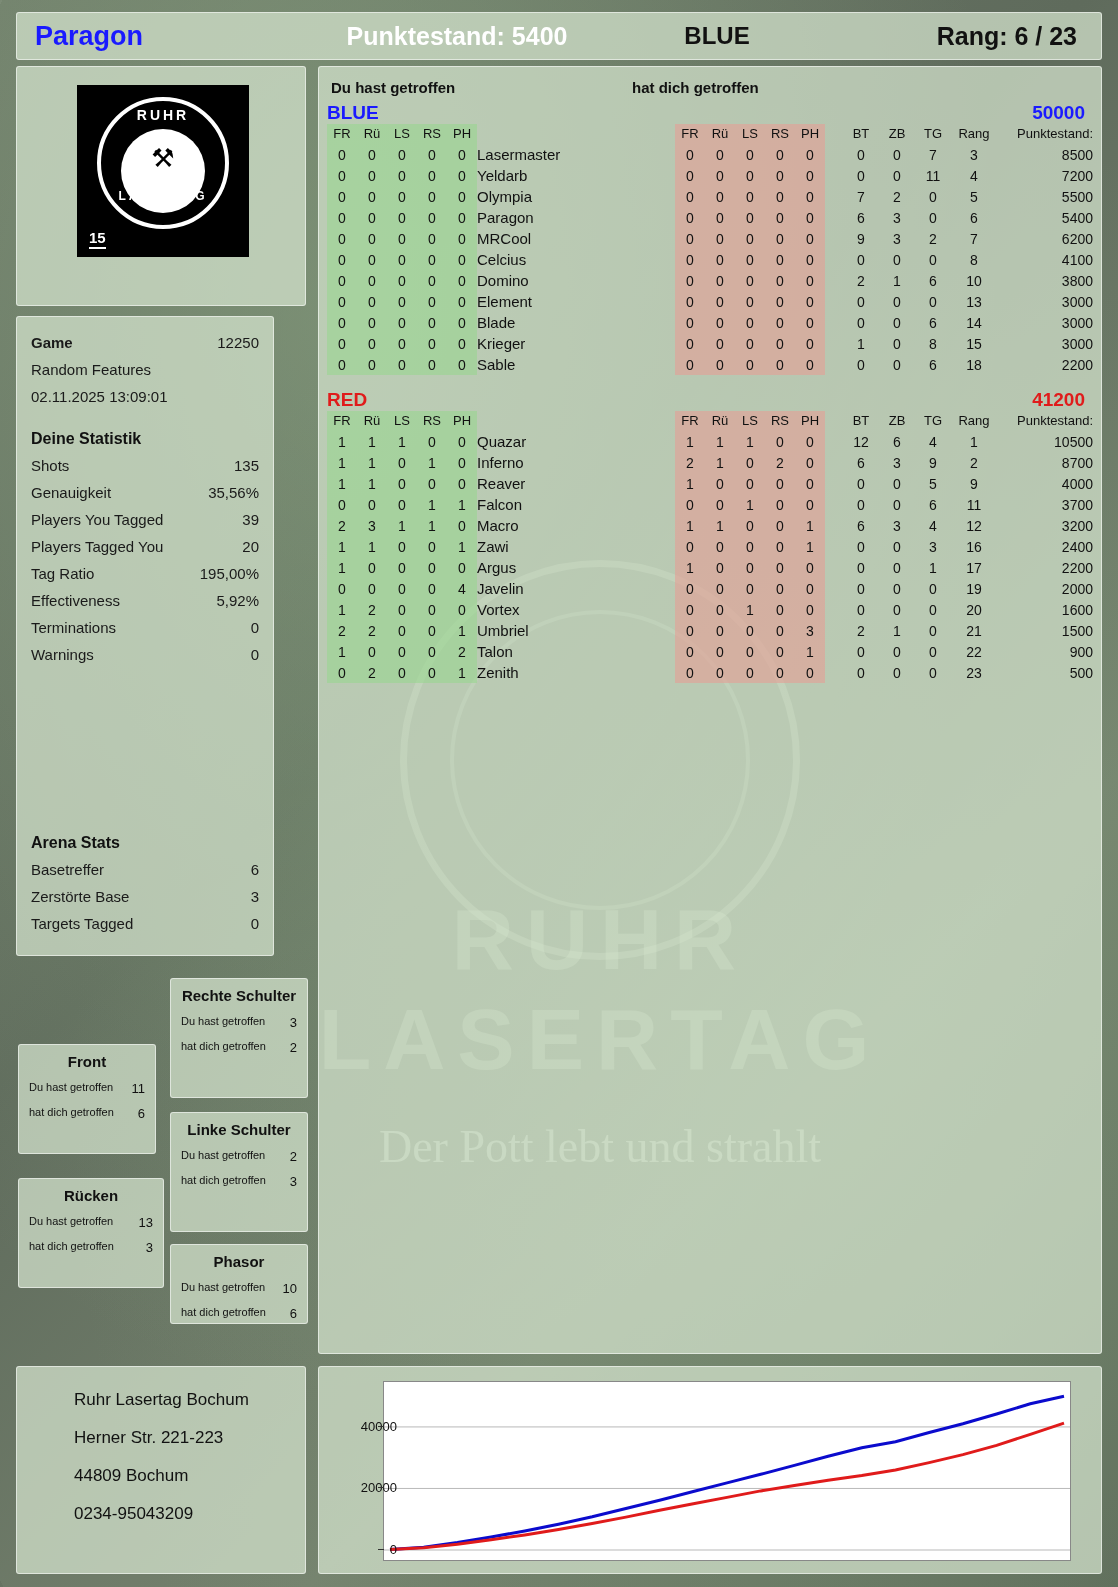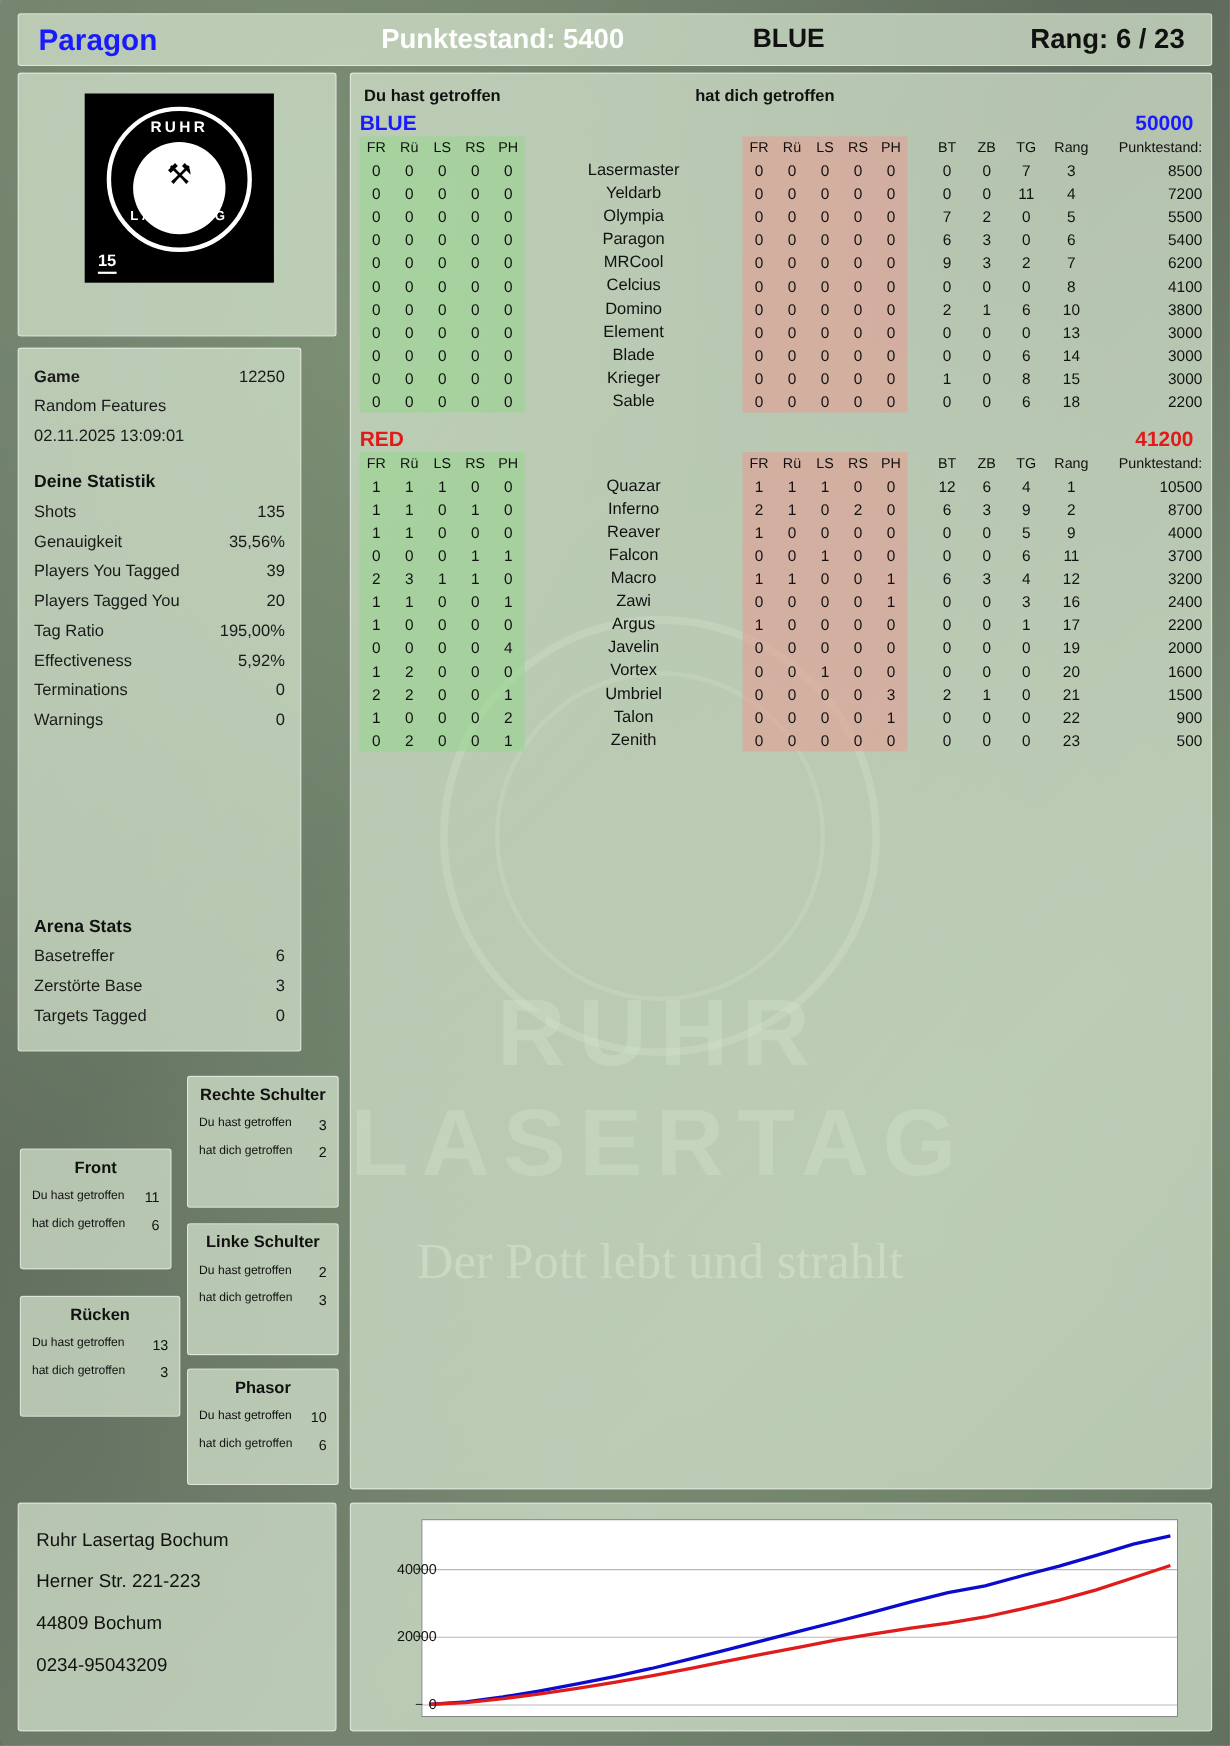--- a/index.html
+++ b/index.html
@@ -81,40 +81,40 @@
   
   .bodybox { position:absolute; background: rgba(214,228,206,0.72); border:1px solid rgba(255,255,255,0.55); border-radius:3px; padding:6px 8px; }
   .bodybox .bb-title { text-align:center; font-weight:bold; font-size:15px; color:#111; margin:2px 0 6px 0;}
   .bb-row { display:flex; justify-content:space-between; font-size:11px; color:#111; padding:5px 2px; }
   .bb-row .v { font-size:13px; }
 
   #box-rs { left:170px; top:978px; width:138px; height:120px; }
   #box-front { left:18px; top:1044px; width:138px; height:110px; }
   #box-ls { left:170px; top:1112px; width:138px; height:120px; }
   #box-back { left:18px; top:1178px; width:146px; height:110px; }
-  #box-ph { left:170px; top:1244px; width:138px; height:106px; }
+  #box-ph { left:170px; top:1244px; width:138px; height:80px; }
 
   
   #footer-panel { left:16px; top:1366px; width:290px; height:208px; padding:14px 16px; }
-  .foot-line { font-size:17px; color:#111; padding:9px 0; }
+  .foot-line { font-size:17px; color:#111; padding:9px 0;margin-left:41px; }
 
   
   #main-panel { left:318px; top:66px; width:784px; height:1288px; padding:10px 8px; }
   .hdr-hits { display:flex; font-size:15px; font-weight:bold; color:#111; padding: 2px 0 6px 0;}
   .team-line { display:flex; align-items:baseline; }
   .team-name { font-size:19px; font-weight:bold; }
   .team-score { font-size:19px; font-weight:bold; margin-left:auto; padding-right:8px;}
   .blue { color:#1a1aff; }
   .red  { color:#e01b1b; }
 
   table.stats { border-collapse:collapse; width:100%; font-size:14px; color:#111; }
   table.stats th { font-weight:normal; font-size:13px; padding:2px 0 3px 0; }
   table.stats td { padding:2px 0; }
   .c { text-align:center; }
-  .nm { text-align:center; padding-right:26px; font-size:15px;}
+  .nm { text-align:left; padding-right:26px; font-size:15px;}
   .gcell { background: rgba(150, 215, 140, 0.55); width:30px; }
   .rcell { background: rgba(228, 160, 150, 0.62); width:30px; }
   .gcell-h { background: rgba(150, 215, 140, 0.55); }
   .rcell-h { background: rgba(228, 160, 150, 0.62); }
   .sp { width:18px; }
   .bt { width:36px; text-align:center; }
   .pts { width:96px; text-align:right; padding-right:6px; }
   .rnk { width:46px; text-align:center; }
 
   

